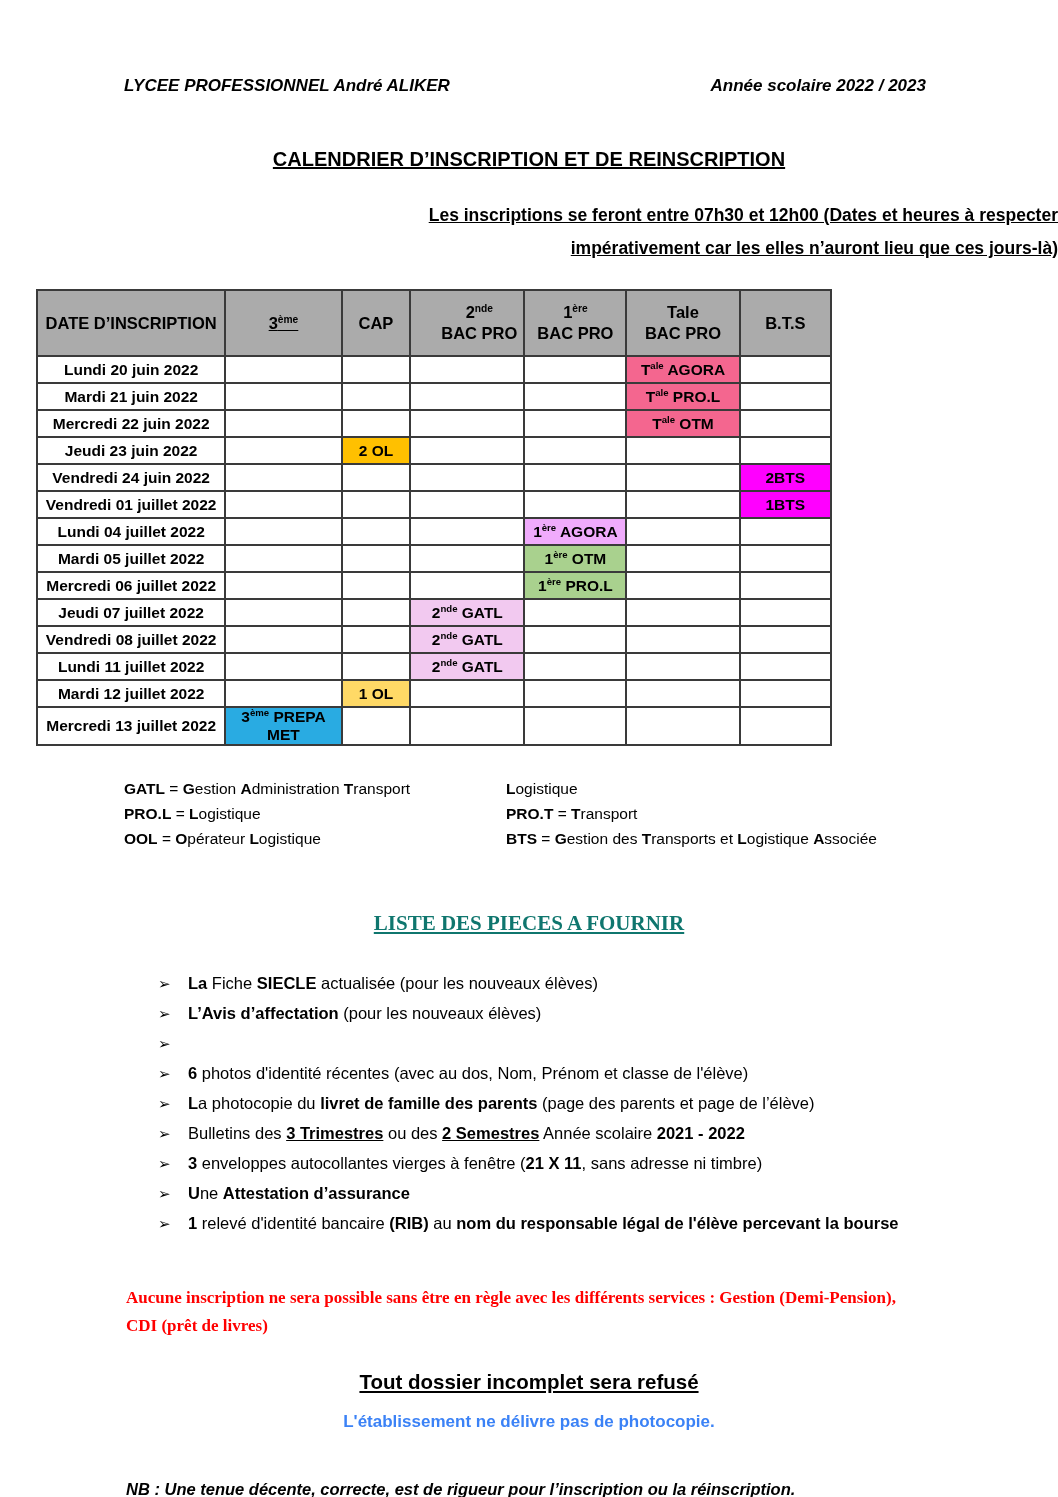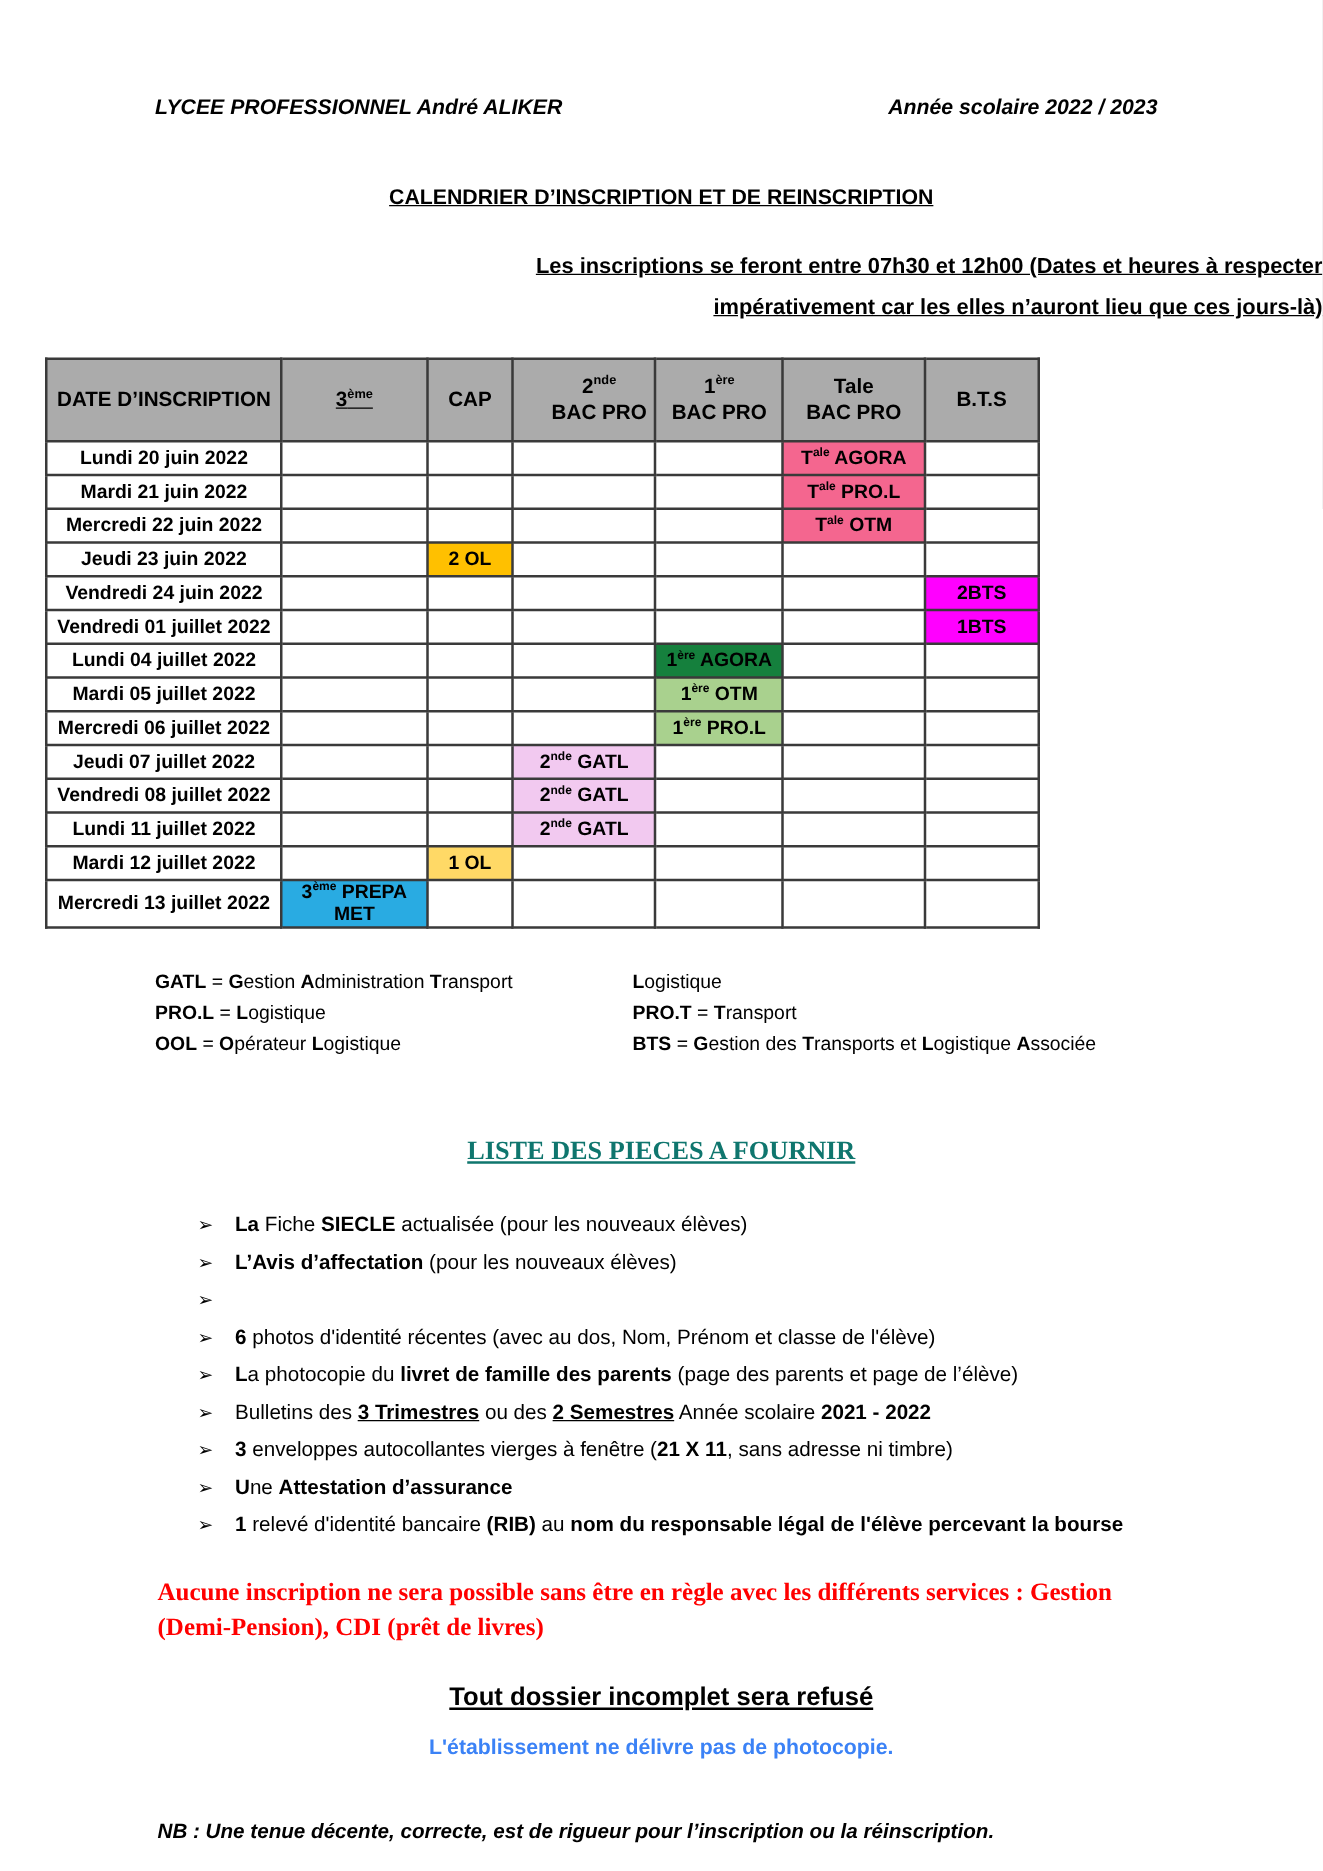--- a/index.html
+++ b/index.html
@@ -10,21 +10,21 @@
     font-family:"Liberation Sans",sans-serif;
     color:#000;overflow:hidden;
   }
   .topline{
     display:flex;justify-content:space-between;
     padding:76px 132px 0 124px;
     font-size:17px;font-weight:bold;font-style:italic;
   }
   .page-title{
     margin-top:52px;text-align:center;
-    font-size:17px;font-weight:bold;text-decoration:underline;
+    font-size:20px;font-weight:bold;text-decoration:underline;
   }
   .page-subtitle{
     margin-top:28px;text-align:right;
     font-size:17.5px;font-weight:bold;line-height:33px;
   }
   .page-subtitle div{display:inline;}
   .page-subtitle .sub-line{display:block;}
   .page-subtitle span{text-decoration:underline;}
   table.cal{
     border-collapse:collapse;table-layout:fixed;
@@ -51,23 +51,23 @@
     font-family:"Liberation Serif",serif;
     font-size:21px;font-weight:bold;
     text-decoration:underline;
   }
   .pieces-list{margin:36px 120px 0 158px;font-size:16.5px;}
   .piece-item{display:flex;margin-bottom:7px;line-height:23px;}
   .bullet{width:30px;flex:0 0 30px;font-size:15px;}
   .b{font-weight:bold;}
   .u{text-decoration:underline;}
   .warning-services{
-    margin:28px 130px 0 126px;
+    margin:49px 130px 0 126px;
     font-family:"Liberation Serif",serif;
-    font-size:20px;font-weight:bold;line-height:28px;
+    font-size:17px;font-weight:bold;line-height:28px;
   }
   .refused{
     margin-top:30px;text-align:center;
     font-size:20.5px;font-weight:bold;text-decoration:underline;
   }
   .no-photocopy{
     margin-top:18px;text-align:center;
     font-size:17px;font-weight:bold;
   }
   .nb-note{
@@ -157,21 +157,21 @@
           <td></td>
           <td></td>
           <td></td>
           <td style="background: rgb(255, 0, 255);"><span>1BTS</span></td>
         </tr>
         <tr>
           <td>Lundi 04 juillet 2022</td>
           <td></td>
           <td></td>
           <td></td>
-          <td style="background: #15803d;"><span>1</span><sup>ère</sup><span> AGORA</span></td>
+          <td style="background: #f0abfc;"><span>1</span><sup>ère</sup><span> AGORA</span></td>
           <td></td>
           <td></td>
         </tr>
         <tr>
           <td>Mardi 05 juillet 2022</td>
           <td></td>
           <td></td>
           <td></td>
           <td style="background: rgb(169, 209, 142);"><span>1</span><sup>ère</sup><span> OTM</span></td>
           <td></td>

